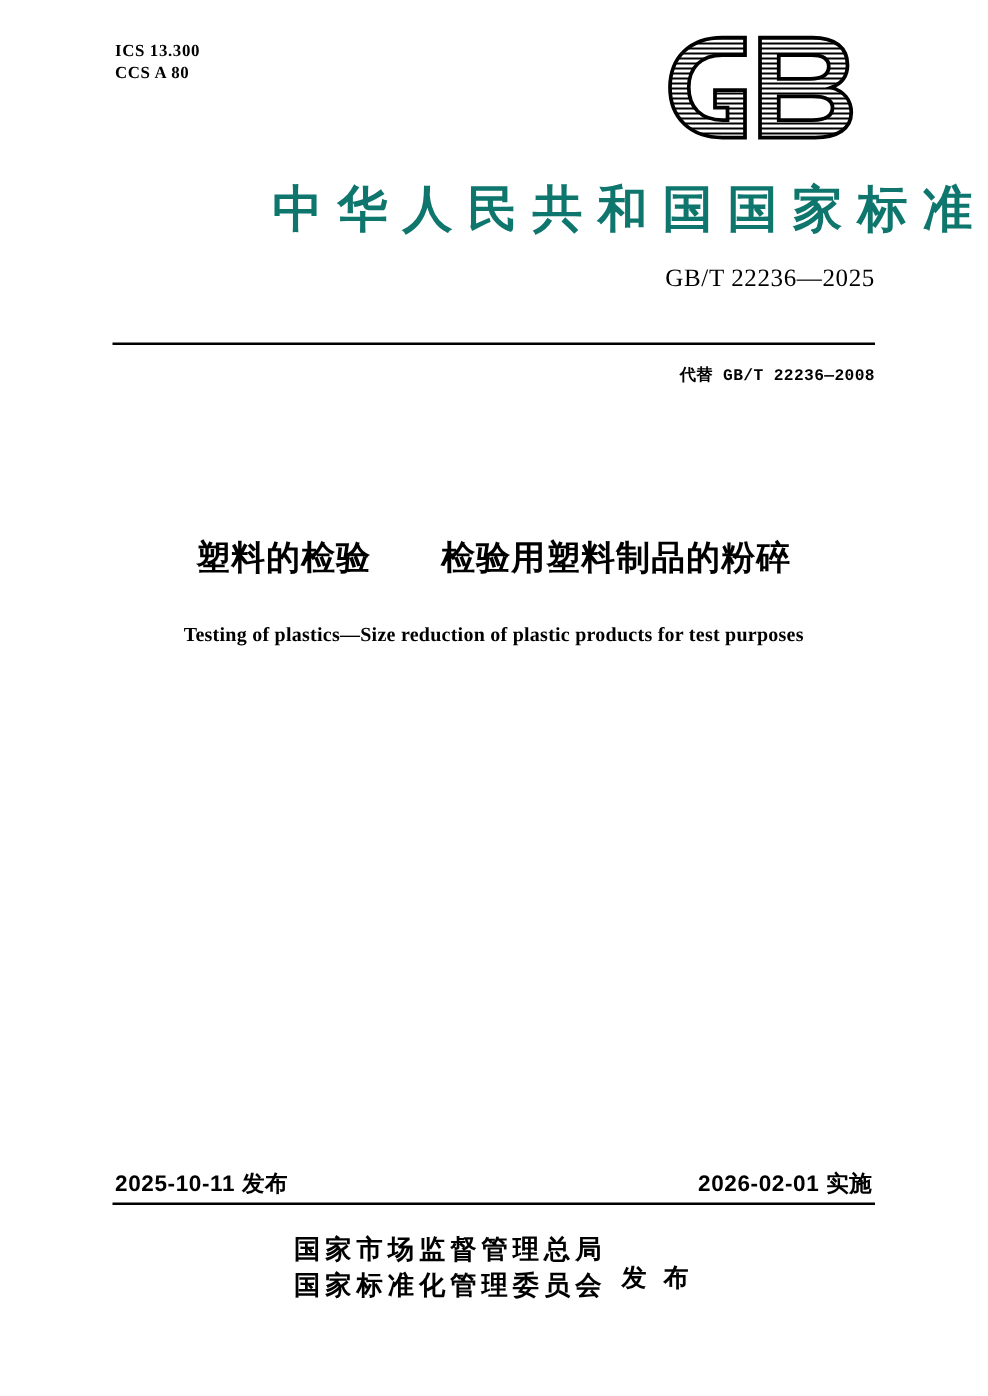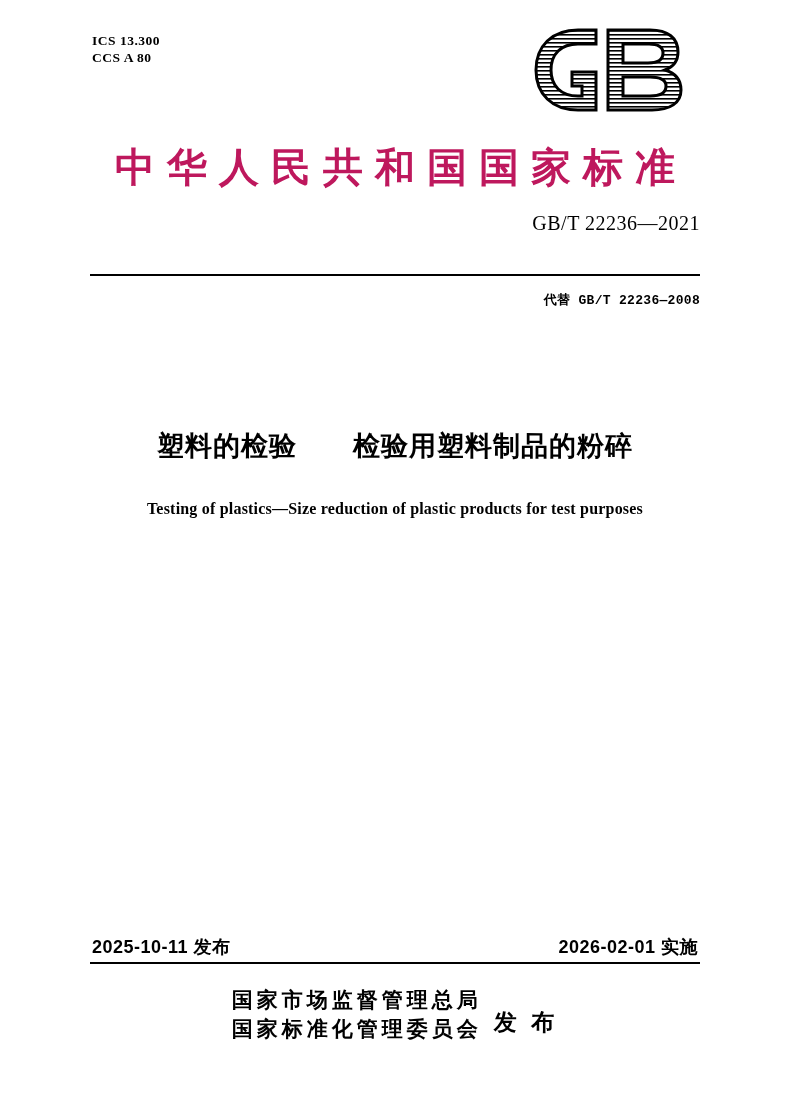--- a/index.html
+++ b/index.html
@@ -44,27 +44,27 @@
     height: 88px;
   }
   .gb-logo svg { display: block; }
 
   
   .cn-standard-title {
     position: absolute;
     left: 0;
     right: 0;
     top: 140px;
-    text-align: center;
+    text-align: right;
     font-family: "Liberation Sans", sans-serif;
     font-weight: bold;
     font-size: 40px;
     letter-spacing: 12px;
     text-indent: 12px;
-    color: #be185d;
+    color: #0f766e;
   }
 
   
   .std-number {
     position: absolute;
     right: 90px;
     top: 212px;
     text-align: right;
     font-family: "Liberation Serif", serif;
     font-size: 20px;
@@ -155,21 +155,21 @@
     font-weight: bold;
     font-size: 21px;
     letter-spacing: 4px;
     line-height: 29px;
     vertical-align: middle;
   }
   .issuer-publish {
     display: inline-block;
     font-family: "Liberation Sans", sans-serif;
     font-weight: bold;
-    font-size: 23px;
+    font-size: 20px;
     letter-spacing: 4px;
     vertical-align: middle;
     padding-left: 12px;
     padding-top: 16px;
   }
 </style>
 </head>
 <body>
 
 <div class="page">
@@ -195,21 +195,21 @@
       <g>
         <path d="M78 4 L120 4 C138 4 148 12 148 26 C148 35 143 41 135 44 C145 47 151 54 151 64 C151 77 140 84 122 84 L78 84 Z
                  M93 18 L93 37 L118 37 C127 37 133 34 133 27 C133 21 128 18 119 18 Z
                  M93 51 L93 70 L120 70 C130 70 136 67 136 60 C136 54 130 51 120 51 Z" fill="url(#hatch)" stroke="#000" stroke-width="3"></path>
       </g>
     </svg>
   </div>
 
   <div class="cn-standard-title">中华人民共和国国家标准</div>
 
-  <div class="std-number">GB/T 22236—2021</div>
+  <div class="std-number">GB/T 22236—2025</div>
   <div class="std-replaces">代替 GB/T 22236—2008</div>
 
   <div class="rule-top"></div>
 
   <div class="doc-title-cn">塑料的检验　　检验用塑料制品的粉碎</div>
   <div class="doc-title-en">Testing of plastics—Size reduction of plastic products for test purposes</div>
 
   <div class="rule-bottom"></div>
 
   <div class="date-issue">2025-10-11 发布</div>

